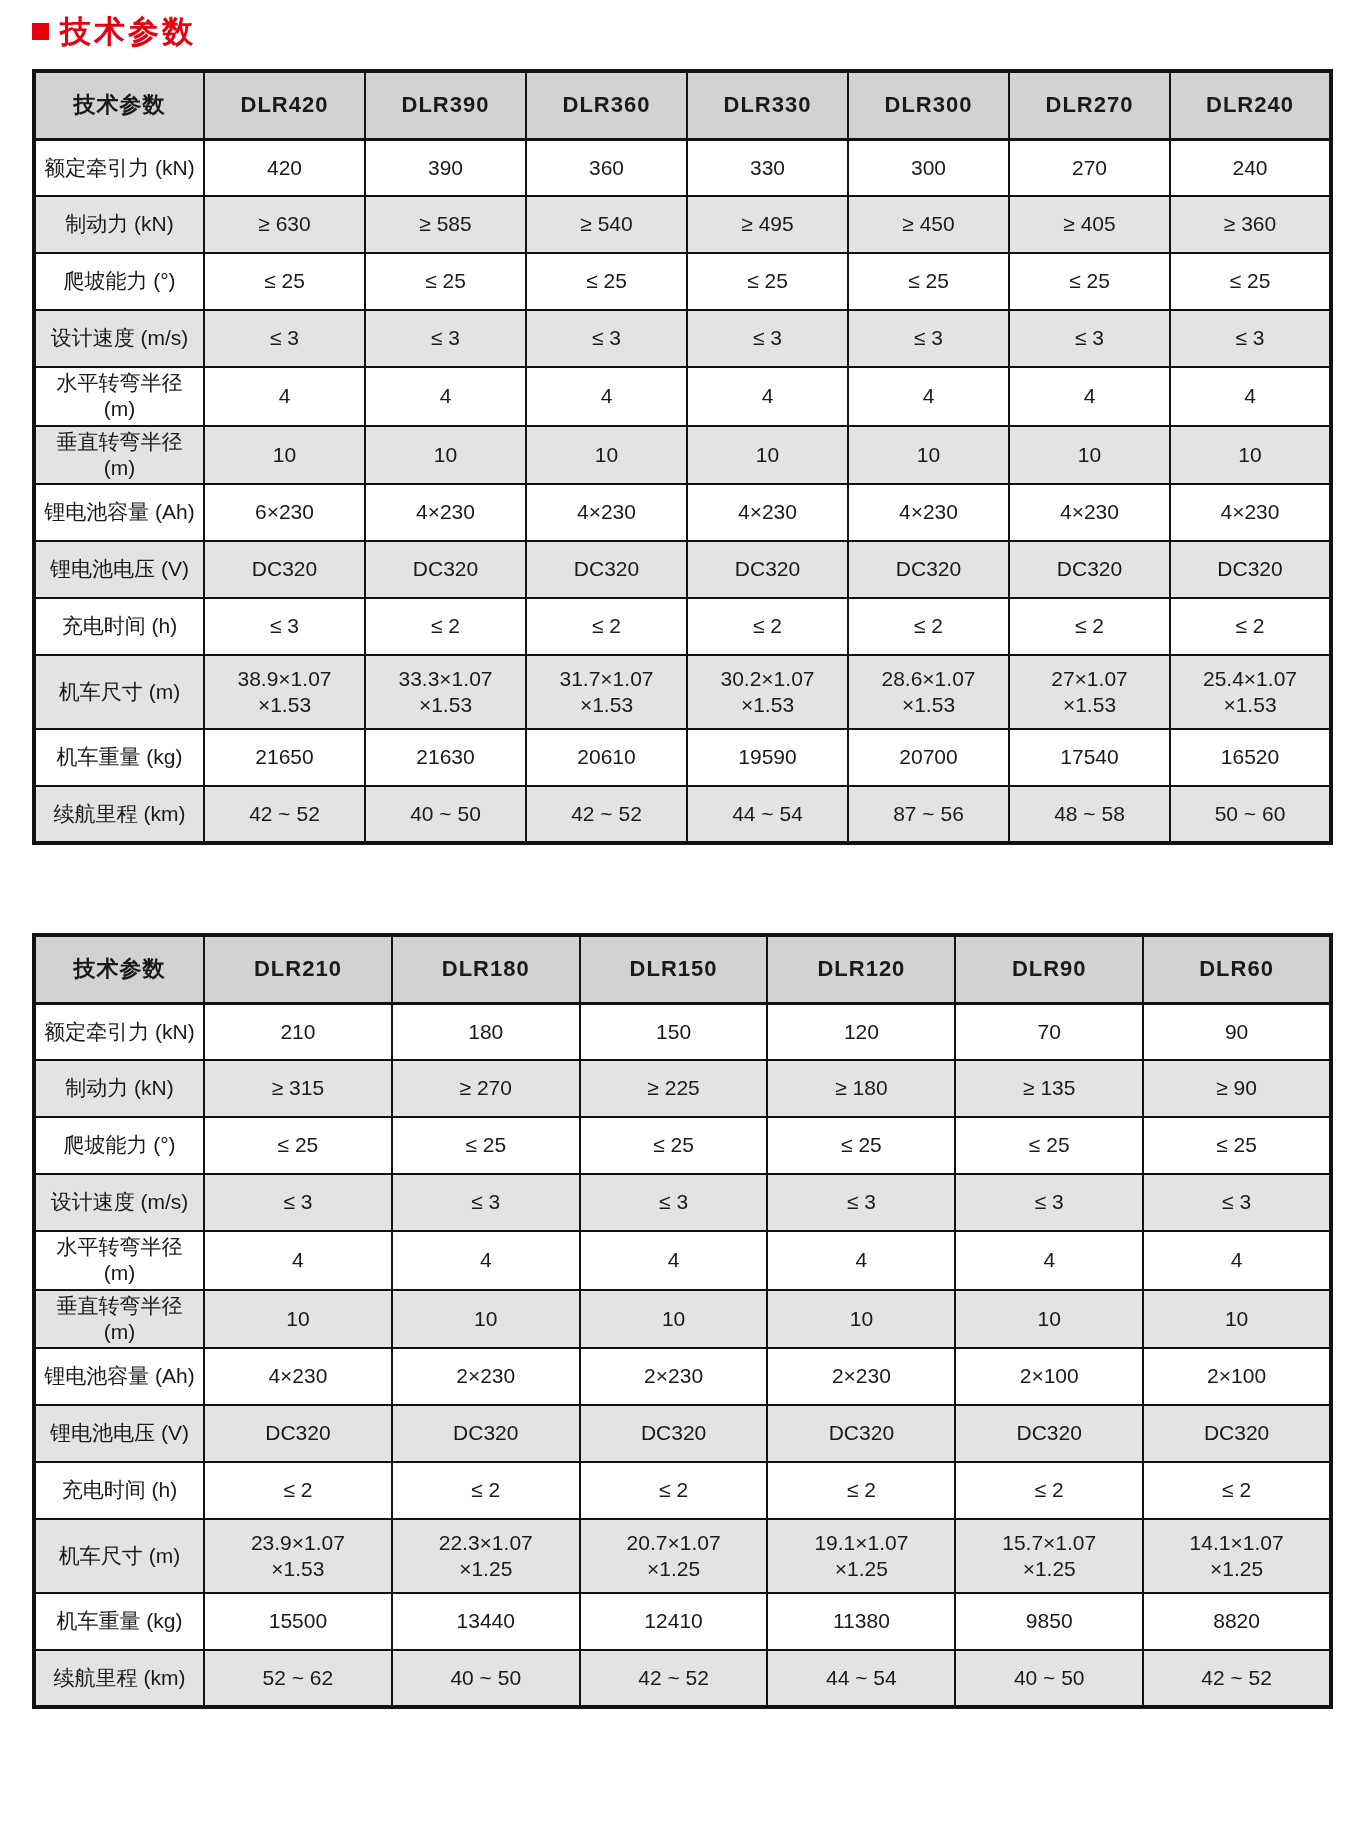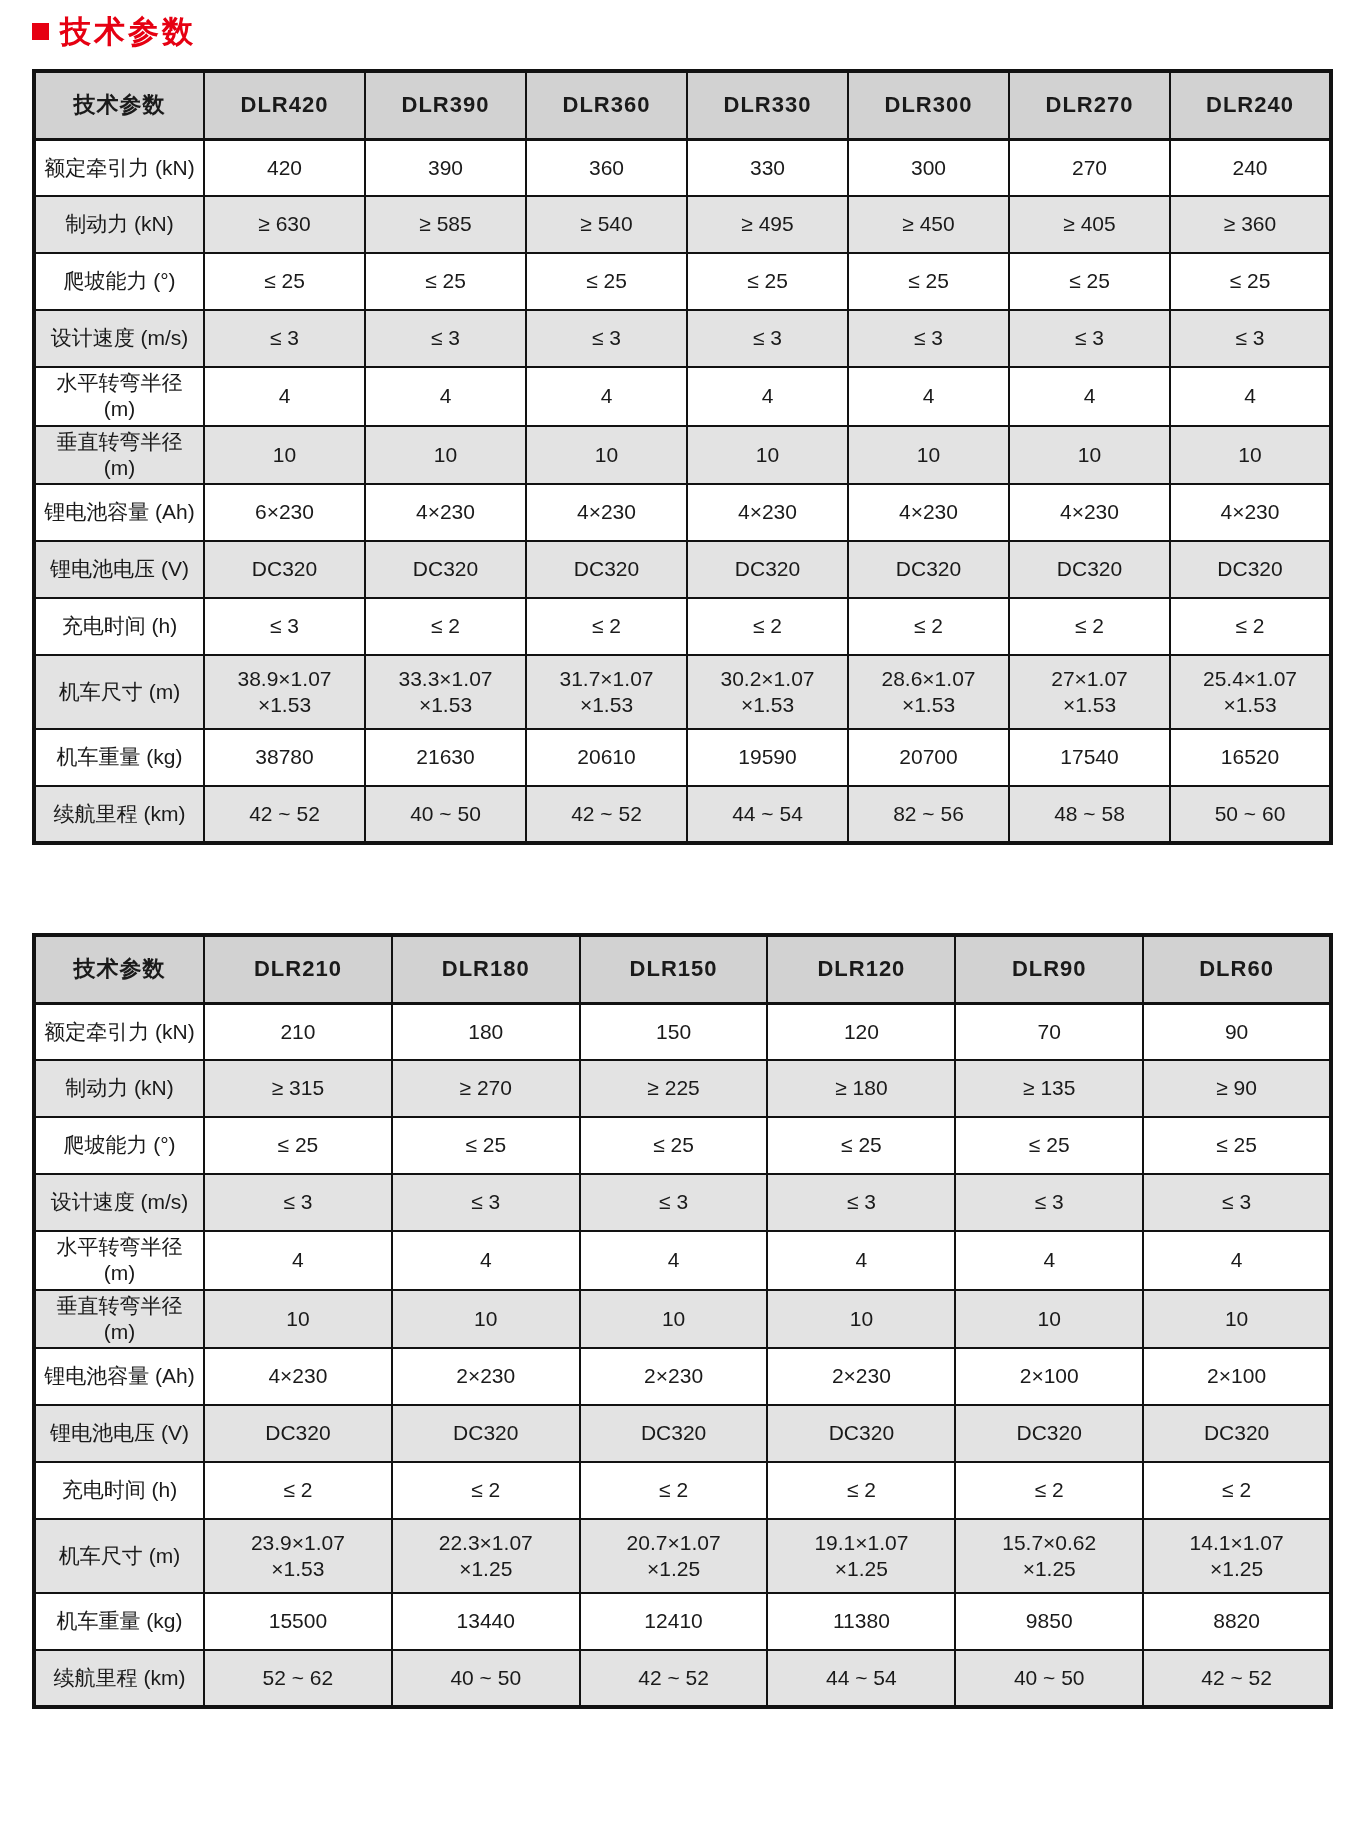--- a/index.html
+++ b/index.html
@@ -218,35 +218,35 @@
 ×1.53</td>
             <td>28.6×1.07
 ×1.53</td>
             <td>27×1.07
 ×1.53</td>
             <td>25.4×1.07
 ×1.53</td>
           </tr>
           <tr class="">
             <td class="row-label">机车重量 (kg)</td>
-            <td>38780</td>
+            <td>21650</td>
             <td>21630</td>
             <td>20610</td>
             <td>19590</td>
             <td>20700</td>
             <td>17540</td>
             <td>16520</td>
           </tr>
           <tr class="shaded">
             <td class="row-label">续航里程 (km)</td>
             <td>42 ~ 52</td>
             <td>40 ~ 50</td>
             <td>42 ~ 52</td>
             <td>44 ~ 54</td>
-            <td>82 ~ 56</td>
+            <td>87 ~ 56</td>
             <td>48 ~ 58</td>
             <td>50 ~ 60</td>
           </tr>
         </tbody>
       </table>
       <table class="spec-table">
         <colgroup>
           <col style="width: 170px;">
           <col>
           <col>
@@ -351,21 +351,21 @@
           <tr class="shaded tall">
             <td class="row-label">机车尺寸 (m)</td>
             <td>23.9×1.07
 ×1.53</td>
             <td>22.3×1.07
 ×1.25</td>
             <td>20.7×1.07
 ×1.25</td>
             <td>19.1×1.07
 ×1.25</td>
-            <td>15.7×0.62
+            <td>15.7×1.07
 ×1.25</td>
             <td>14.1×1.07
 ×1.25</td>
           </tr>
           <tr class="">
             <td class="row-label">机车重量 (kg)</td>
             <td>15500</td>
             <td>13440</td>
             <td>12410</td>
             <td>11380</td>

